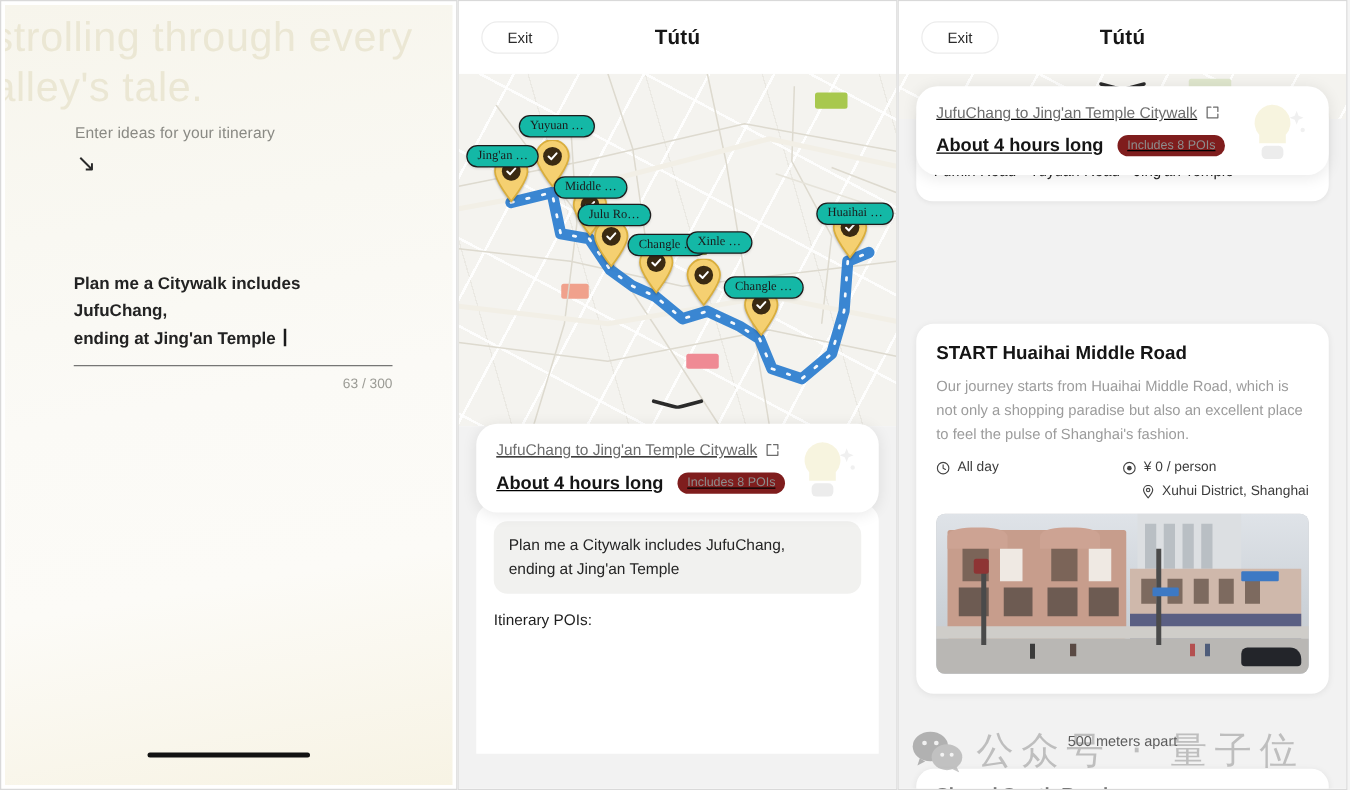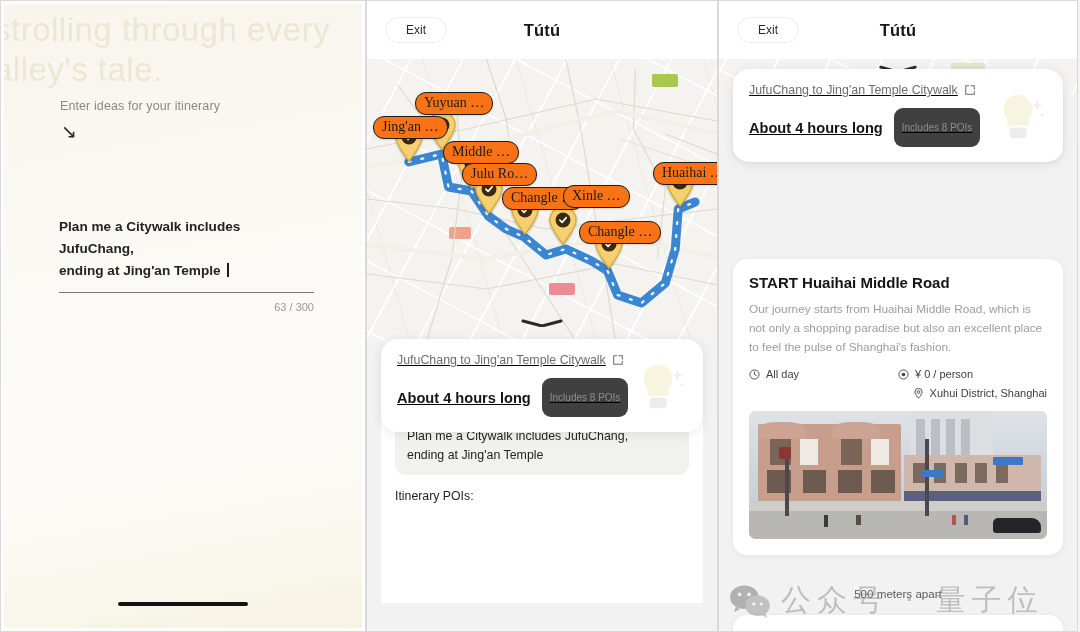--- a/index.html
+++ b/index.html
@@ -220,25 +220,25 @@
     transform: translate(-50%,-50%);
     width: 15px; height: 15px;
     border-radius: 50%;
     background: #3a2a12;
     display: flex; align-items: center; justify-content: center;
   }
   .marker .tick svg { width: 9px; height: 9px; }
 
   .poi-label {
     position: absolute;
-    background: #f97316;
+    background: #14b8a6;
     border: 1.4px solid #1d1d1d;
     border-radius: 11px;
     padding: 2px 8px 3px;
-    font-size: 14px;
+    font-size: 10px;
     color: #1b1b1b;
     white-space: nowrap;
     z-index: 14;
     font-family: "Liberation Serif", serif;
     box-shadow: 0 1px 2px rgba(0,0,0,.12);
     cursor: pointer;
   }
 
   .map-handle {
     position: absolute;
@@ -267,24 +267,24 @@
   .sum-line2 {
     margin-top: 11px;
     display: flex; align-items: center; gap: 11px;
   }
   .sum-dur {
     font-size: 14.6px;
     font-weight: 700;
     color: #151515;
   }
   .poi-chip {
-    background: #404040;
+    background: #7f1d1d;
     color: #8d8d8d;
     font-size: 10px;
-    padding: 14px 8px;
+    padding: 3px 8px;
     border-radius: 9px;
   }
   .card-bulb {
     position: absolute;
     right: 16px; top: 50%;
     transform: translateY(-50%);
     width: 58px; height: 58px;
     opacity: .9;
     pointer-events: none;
   }
@@ -609,21 +609,21 @@
               <path d="M1.5 5.2 L4 7.6 L8.6 2.4" stroke="#fff" stroke-width="1.8" fill="none" stroke-linecap="round" stroke-linejoin="round"></path>
             </svg>
           </span>
       </div>
 
       <div class="poi-label" style="left:48px;  top:33px;">Yuyuan …</div>
       <div class="poi-label" style="left:6px;   top:57px;">Jing'an …</div>
       <div class="poi-label" style="left:76px;  top:82px;">Middle …</div>
       <div class="poi-label" style="left:95px;  top:104px;">Julu Ro…</div>
       <div class="poi-label" style="left:135px; top:128px;">Changle …</div>
-      <div class="poi-label" style="left:196px; top:126px;font-family:Liberation Serif, serif;">Xinle …</div>
+      <div class="poi-label" style="left:182px; top:126px;font-family:Liberation Serif, serif;">Xinle …</div>
       <div class="poi-label" style="left:212px; top:162px;">Changle …</div>
       <div class="poi-label" style="left:286px; top:103px;">Huaihai …</div>
 
       <svg class="map-handle" viewBox="0 0 44 8">
         <path d="M3 2 L22 7 L41 2" stroke="#2a2a2a" stroke-width="3" fill="none" stroke-linecap="round" stroke-linejoin="round"></path>
       </svg>
     </div>
 
     <div style="position:absolute; top:338px; left:14px; right:14px; z-index:25;">
       <div class="summary-card">

